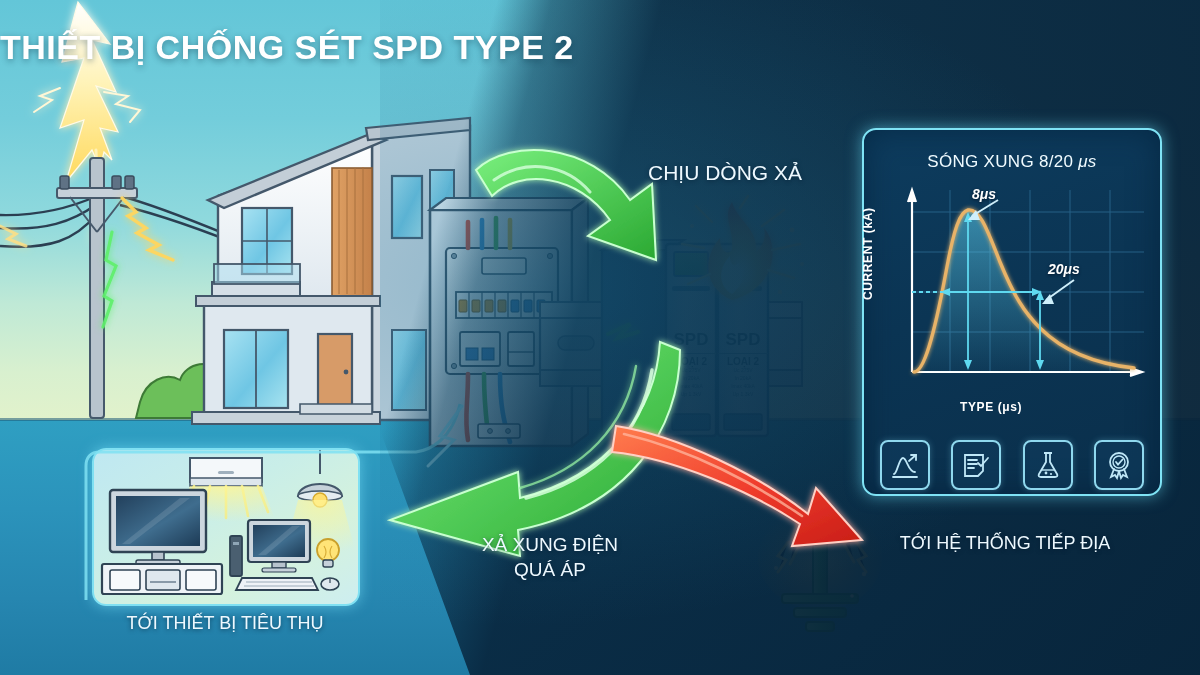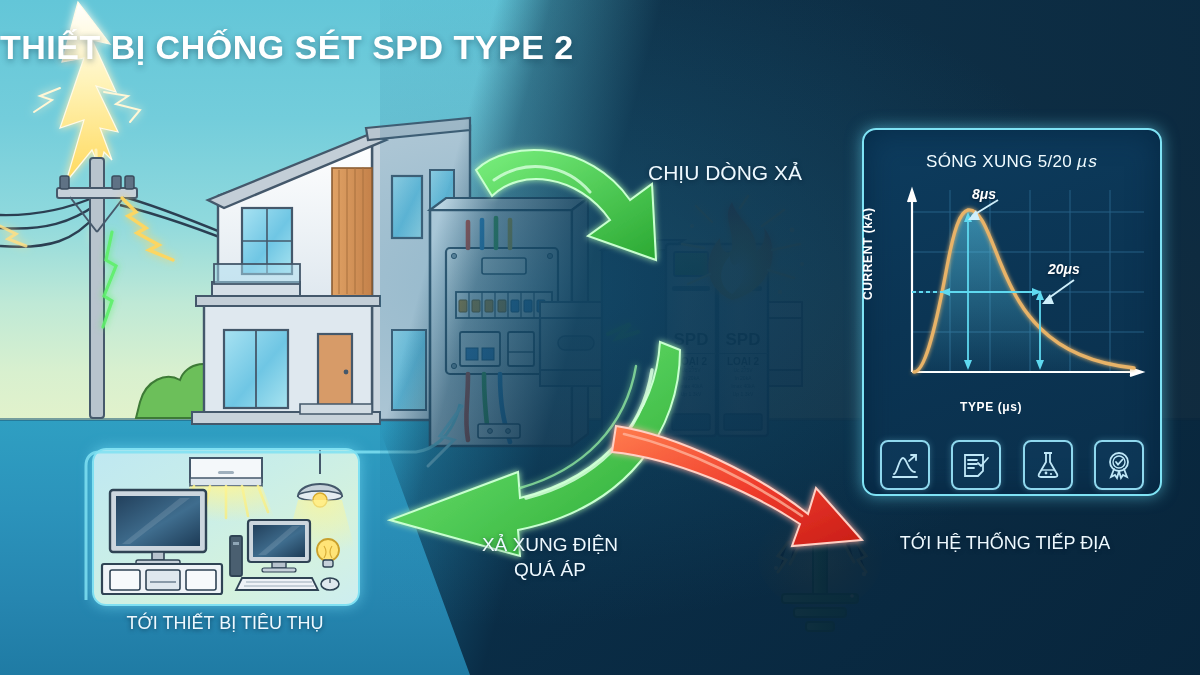--- a/index.html
+++ b/index.html
@@ -66,21 +66,21 @@
     left:862px; top:128px; width:300px; height:368px;
     border-radius:14px;
     background:linear-gradient(160deg,#0d3c5e 0%, #0b3554 45%, #0a2f4b 100%);
     border:2px solid #7fe3f5;
     box-shadow:0 0 16px rgba(110,225,250,.55), inset 0 0 30px rgba(0,30,55,.6);
   }
   #wavetitle {
     left:862px; top:152px; width:300px; text-align:center;
     font-size:17px; color:#f0fbff; letter-spacing:.3px;
   }
-  #wavetitle .mu { font-family:Liberation Mono, monospace; font-style:italic;text-align:center; }
+  #wavetitle .mu { font-family:Liberation Sans, sans-serif; font-style:italic;text-align:center; }
   .annot {
     color:#ffffff; font-size:14px; font-weight:bold;
     text-shadow:0 1px 3px rgba(0,20,40,.9);
     font-style:italic;
   }
   #an8 { left:972px; top:186px; }
   #an20 { left:1048px; top:261px; }
   .axlabel { color:#ffffff; font-size:12px; font-weight:bold; letter-spacing:.6px; }
   #axY { left:861px; top:300px; transform:rotate(-90deg); transform-origin:left top; white-space:nowrap; }
   #axX { left:960px; top:400px; }
@@ -572,21 +572,21 @@
     <g filter="url(#agl)">
       <path d="M6 16 C70 26, 150 66, 198 104 L206 78 L252 130 L182 136 L190 114
                C142 82, 64 48, 2 42 Z" fill="url(#redA)" stroke="#ffd0c4" stroke-width="2"></path>
       <path d="M14 24 C82 40, 146 74, 192 106" fill="none" stroke="#ffb79f" stroke-width="2.6" stroke-linecap="round" opacity=".75"></path>
     </g>
   </svg>
 
   <div id="wavepanel" class="abs"></div>
 
   <div id="wavetitle" class="abs">
-    <span>SÓNG XUNG 5/20 </span><span class="mu">μs</span>
+    <span>SÓNG XUNG 8/20 </span><span class="mu">μs</span>
   </div>
 
   <svg class="abs svgwrap" style="left:872px;top:176px;" width="280" height="240">
     <defs>
       <linearGradient id="fillCy" x1="0" y1="0" x2="0" y2="1">
         <stop offset="0%" stop-color="rgba(92,205,236,.55)"></stop>
         <stop offset="100%" stop-color="rgba(92,205,236,.04)"></stop>
       </linearGradient>
       <filter id="lineGlow" x="-25%" y="-25%" width="150%" height="150%">
         <feGaussianBlur stdDeviation="2.2" result="b"></feGaussianBlur>

